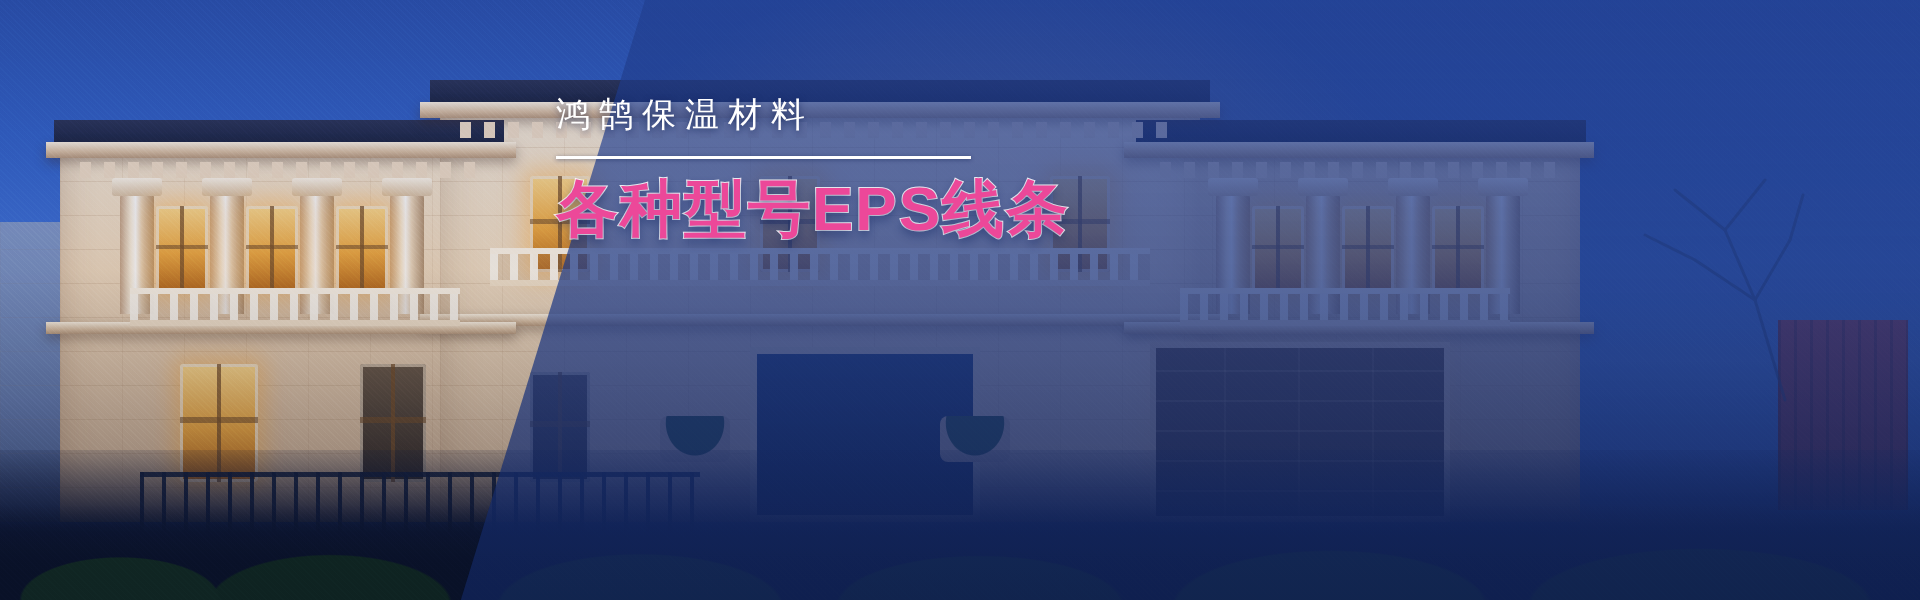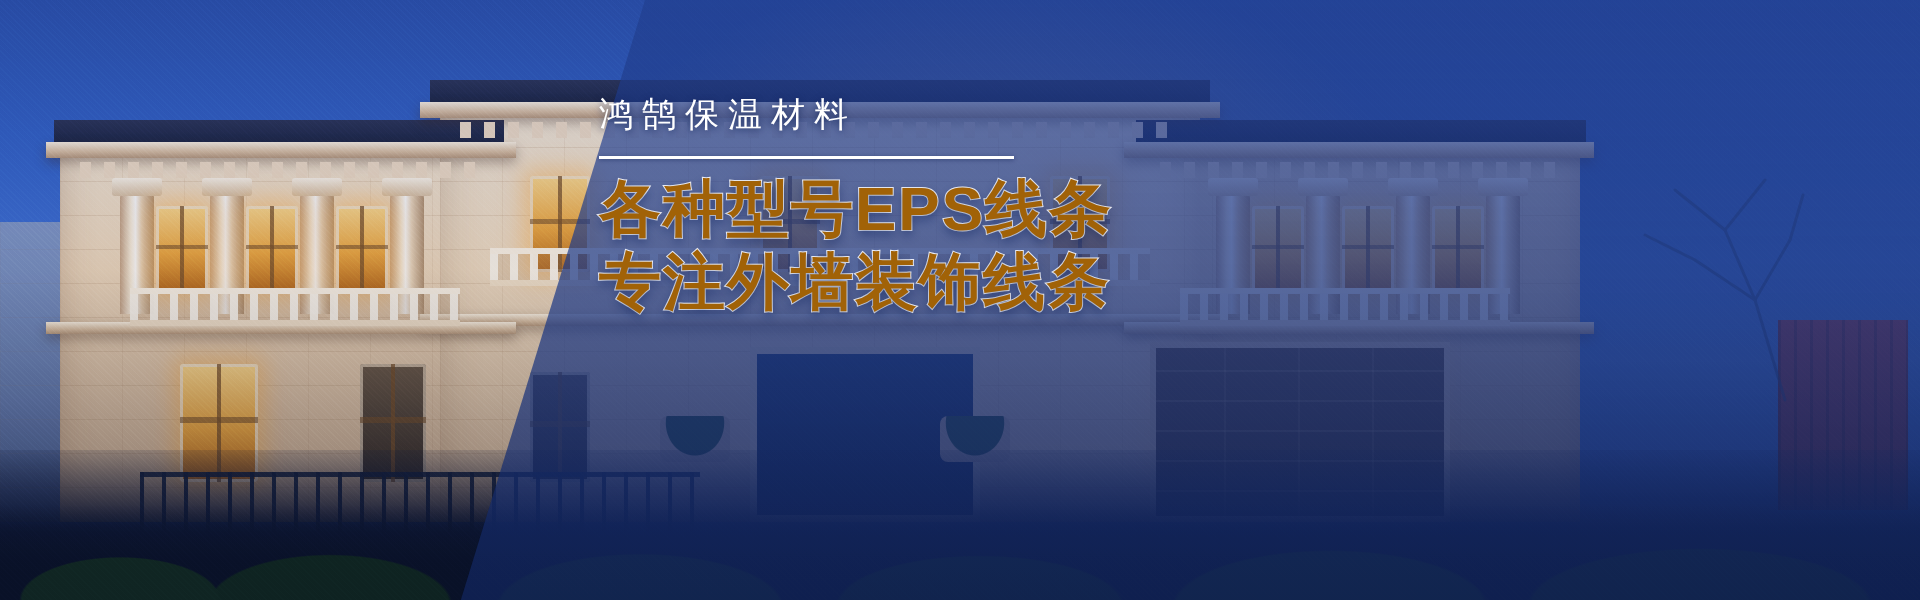--- a/index.html
+++ b/index.html
@@ -196,33 +196,33 @@
     backdrop-filter:saturate(.85);
   }
   .overlay-edge {
     position:absolute; inset:0;
     background:linear-gradient(106deg, rgba(255,255,255,.22) 0 0.25%, rgba(255,255,255,0) 0.9%);
     clip-path:polygon(33.6% 0, 36% 0, 26.4% 100%, 24.0% 100%);
   }
 
   
   .copy {
-    position:absolute; left:556px; top:92px; width:900px;margin-left:43px;
+    position:absolute; left:556px; top:92px; width:900px;
   }
   .brand {
     font-size:34px; letter-spacing:9px; color:#ffffff; font-weight:400;
     text-shadow:0 2px 7px rgba(0,20,70,.60);
     line-height:1.3;
   }
   .rule {
     width:415px; height:3px; background:#ffffff; margin:20px 0 14px 0;
     box-shadow:0 1px 4px rgba(0,20,70,.45);
   }
   .headline {
-    font-size:62px; font-weight:700; color:#a16207; letter-spacing:2px;
+    font-size:62px; font-weight:700; color:#ec4899; letter-spacing:2px;
     line-height:1.17;
     -webkit-text-stroke:2px rgba(255,255,255,.90);
     paint-order:stroke fill;
     text-shadow:0 5px 10px rgba(10,30,90,.45);
     white-space:nowrap;
   }
   .tagline {
     margin-top:28px;
     font-size:29px; color:#ffffff; letter-spacing:4px; font-weight:400;
     text-shadow:0 2px 7px rgba(0,20,70,.60);
@@ -355,16 +355,15 @@
     <div class="halftone"></div>
   </div>
 
   <div class="overlay-panel"></div>
   <div class="overlay-edge"></div>
 
   <div class="copy">
     <div class="brand">鸿鹄保温材料</div>
     <div class="rule"></div>
     <div class="headline">各种型号EPS线条</div>
-    <div class="headline">专注外墙装饰线条</div>
   </div>
 
 </div>
 
 </body></html>

